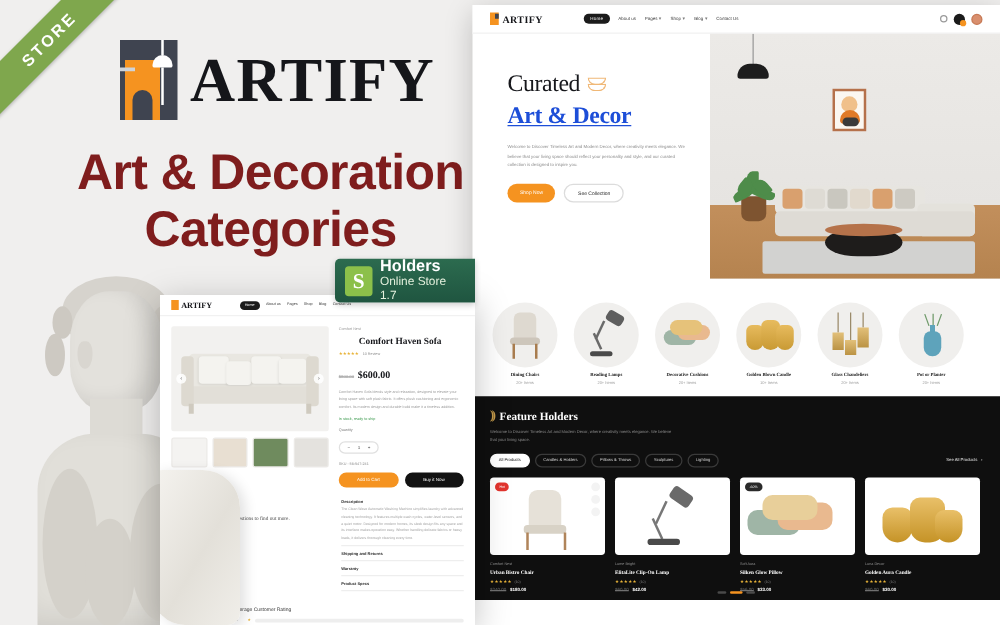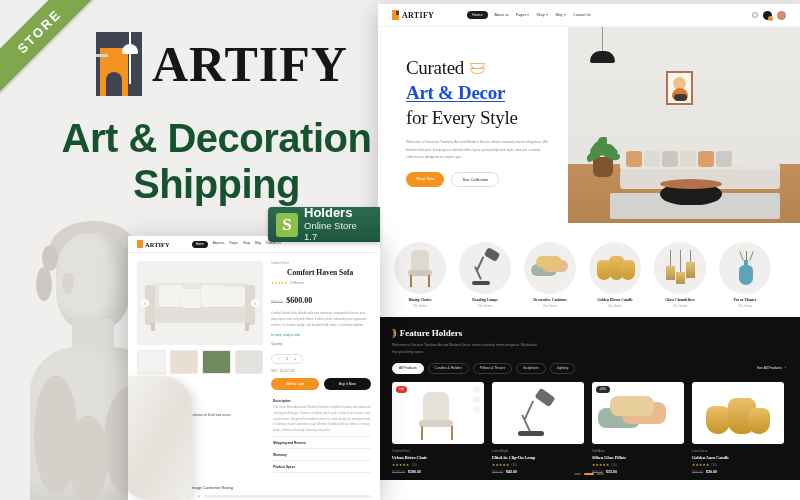--- a/index.html
+++ b/index.html
@@ -23,21 +23,21 @@
   .logo-row { position:absolute; left:96px; top:32px; display:flex; align-items:center; gap:10px; }
   .logo-mark { width:46px; height:64px; position:relative; background:#3f4450; overflow:hidden; }
   .logo-mark .orange-block { position:absolute; left:4px; bottom:0; width:28px; height:48px; background:#f59320; }
   .logo-mark .lamp-shade { position:absolute; right:4px; top:12px; width:16px; height:10px; background:#fff; border-radius:16px 16px 3px 3px; }
   .logo-mark .lamp-cord { position:absolute; right:11px; top:0; width:2px; height:12px; background:#fff; }
   .logo-mark .lamp-stem { position:absolute; right:11px; top:22px; width:2px; height:30px; background:#fff; }
   .logo-mark .arch { position:absolute; left:10px; bottom:0; width:16px; height:24px; background:#3f4450; border-radius:8px 8px 0 0; }
   .logo-mark .bar { position:absolute; left:0; top:22px; width:12px; height:3px; background:#cfd3d8; }
   .logo-word { font-family:"Liberation Serif", serif; font-size:50px; font-weight:bold; letter-spacing:1px; color:#15161a; }
   .promo-head { position:absolute; left:0; top:115px; width:433px; text-align:center;
-    font-size:40px; line-height:1.15; font-weight:bold; color:#14532d; letter-spacing:-.5px; }
+    font-size:40px; line-height:1.15; font-weight:bold; color:#7f1d1d; letter-spacing:-.5px; }
 
   
   .statue { position:absolute; left:16px; bottom:0; width:150px; height:285px; z-index:6; }
   .statue .head { position:absolute; left:40px; top:18px; width:74px; height:96px; background:#e3e1dc; border-radius:42% 42% 38% 38%; box-shadow:inset -10px -6px 16px rgba(0,0,0,.10); }
   .statue .hair { position:absolute; left:34px; top:6px; width:86px; height:54px; background:#d6d3cd; border-radius:50% 50% 36% 36%; }
   .statue .hairlock { position:absolute; width:16px; height:26px; background:#cdc9c2; border-radius:50%; }
   .statue .nose { position:absolute; left:46px; top:58px; width:12px; height:22px; background:#d9d6d0; border-radius:40% 40% 50% 50%; }
   .statue .neck { position:absolute; left:56px; top:104px; width:42px; height:40px; background:#dddbd5; }
   .statue .torso { position:absolute; left:14px; top:132px; width:128px; height:158px; background:#e1dfd9; border-radius:46px 46px 0 0; box-shadow:inset -14px -10px 24px rgba(0,0,0,.09); }
   .statue .drape { position:absolute; background:#d4d1ca; border-radius:50%; }
@@ -252,21 +252,21 @@
         <div class="bar"></div>
         <div class="lamp-cord"></div>
         <div class="lamp-shade"></div>
         <div class="lamp-stem"></div>
       </div>
       <div class="logo-word">ARTIFY</div>
     </div>
 
     <div class="promo-head">
       <div>Art &amp; Decoration</div>
-      <div>Shipping</div>
+      <div>Categories</div>
     </div>
 
     <div class="statue">
       <div class="hair"></div>
       <div class="hairlock" style="left:26px;top:30px;"></div>
       <div class="hairlock" style="left:106px;top:30px;"></div>
       <div class="hairlock" style="left:20px;top:52px;height:34px;"></div>
       <div class="hairlock" style="left:112px;top:52px;height:34px;"></div>
       <div class="head"></div>
       <div class="nose"></div>
@@ -321,21 +321,20 @@
         <div class="cart"></div>
         <div class="ava"></div>
       </div>
     </div>
 
     <div class="hero">
       <div class="hero-l">
         <h1>
           <span>Curated</span><span class="deco"></span><br>
           <span class="orange">Art &amp; Decor</span><br>
-          <span>for Every Style</span>
         </h1>
         <p>Welcome to Discover Timeless Art and Modern Decor, where creativity meets elegance. We believe that your living space should reflect your personality and style, and our curated collection is designed to inspire you.</p>
         <div class="btns">
           <div class="b1">Shop Now</div>
           <div class="b2">See Collection</div>
         </div>
       </div>
       <div class="hero-r">
         <div class="hr-wall"></div>
         <div class="hr-floor"></div>

